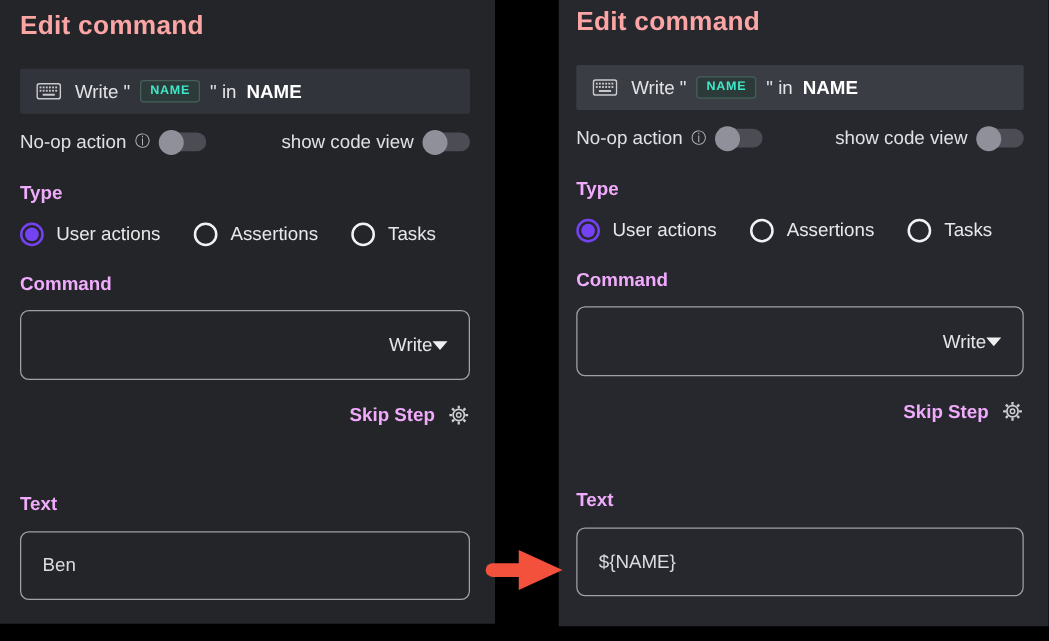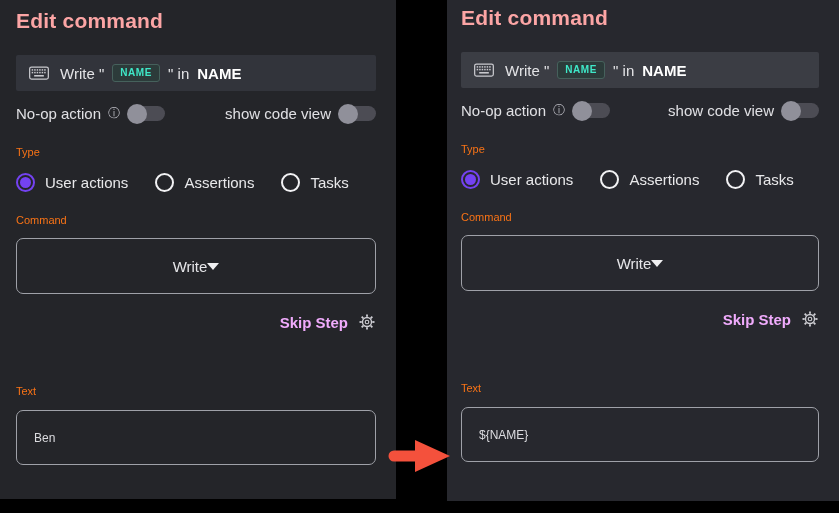--- a/index.html
+++ b/index.html
@@ -21,39 +21,39 @@
   .badge{
     background:#2c3b3a;border:1px solid #46615c;color:#3fe8c8;
     font-size:10px;font-weight:700;letter-spacing:.6px;padding:3px 7px;border-radius:3px;line-height:10px;
   }
   .cmd-target{font-weight:700;color:#fff;}
   .toggles-row{display:flex;justify-content:space-between;align-items:center;margin-top:14px;font-size:15px;color:#e0e0e4;text-align:right;}
   .toggle-group{display:flex;align-items:center;gap:9px;}
   .info-icon{font-size:12px;color:#b9b9c0;margin-left:-2px;}
   .toggle{width:36px;height:15px;border-radius:9px;background:#4c4c54;position:relative;flex:0 0 auto;}
   .toggle::before{content:'';position:absolute;left:-2px;top:-2.5px;width:20px;height:20px;border-radius:50%;background:#90909a;}
-  .section-label{font-weight:400;font-size:11px;color:#f97316;}
+  .section-label{font-weight:700;font-size:15px;color:#f0abfc;}
   .lbl-type{margin-top:24px;}
   .radios{display:flex;align-items:flex-start;gap:27px;margin-top:15px;font-size:15px;}
   .radio{display:flex;align-items:center;gap:10px;cursor:default;}
   .radio-circle{width:19px;height:19px;border-radius:50%;border:2px solid #f2f2f4;box-sizing:border-box;position:relative;flex:0 0 auto;}
   .radio-circle.selected{border-color:#7442f2;}
   .radio-circle.selected::after{content:'';position:absolute;inset:2px;border-radius:50%;background:#7442f2;}
   .lbl-command{margin-top:22px;}
   .select-box{
     margin-top:12px;height:54px;border:1px solid #9fa1a8;border-radius:7px;
-    display:flex;align-items:center;justify-content:center;padding:0 17px;font-size:15px;color:#e6e6e9;
+    display:flex;align-items:center;justify-content:flex-end;padding:0 17px;font-size:15px;color:#e6e6e9;
   }
   .caret{width:0;height:0;border-left:6px solid transparent;border-right:6px solid transparent;border-top:7px solid #f0f0f2;}
   .skip-row{display:flex;justify-content:flex-end;align-items:center;gap:10px;margin-top:19px;}
   .skip-label{font-weight:700;font-size:15px;color:#f0abfc;}
   .lbl-text{margin-top:54px;}
   .text-input{
     display:block;width:100%;box-sizing:border-box;margin-top:13px;height:55px;background:transparent;
-    border:1px solid #9fa1a8;border-radius:7px;padding:0 17px;color:#dcdce0;font-size:12px;
+    border:1px solid #9fa1a8;border-radius:7px;padding:0 17px;color:#dcdce0;font-size:15px;
     font-family:"Liberation Sans", sans-serif;outline:none;
   }
   .arrow-wrap{position:absolute;left:386px;top:437px;width:68px;height:38px;}
   svg{display:block;}
   .kb-icon{flex:0 0 auto;}
 </style>
 </head>
 <body>
 
 <div class="panel panel-left">

